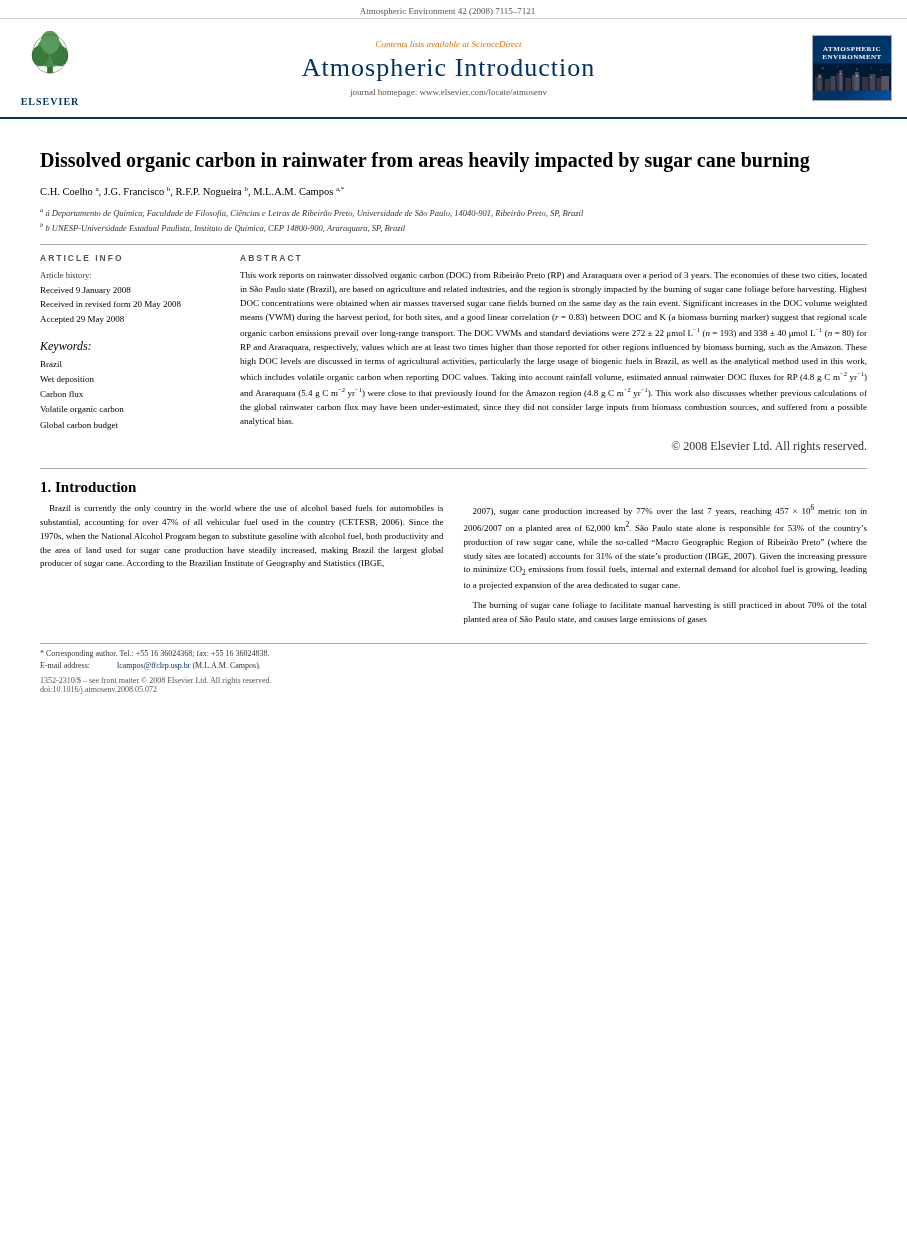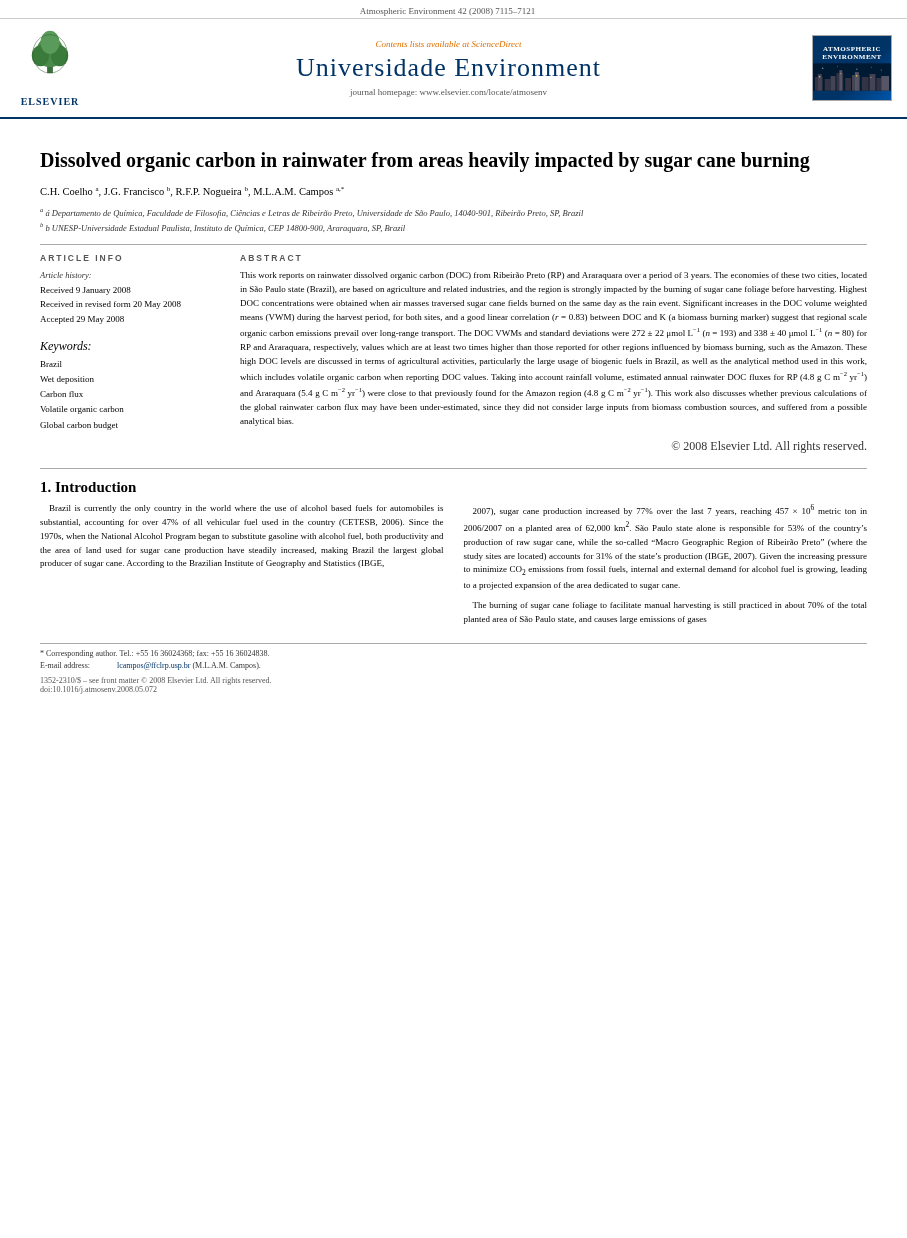--- a/index.html
+++ b/index.html
@@ -167,21 +167,20 @@
       color: #555;
       text-transform: uppercase;
       margin-bottom: 6px;
       font-family: Arial, sans-serif;
     }
     .article-info-block {
       font-size: 9px;
       line-height: 1.6;
     }
     .article-info-block .label {
-      font-style: italic;
       color: #333;
       font-size: 8.5px;
     }
     .keywords-block {
       margin-top: 10px;
       font-size: 9px;
       line-height: 1.7;
     }
     .keywords-block .label {
       font-style: italic;
@@ -262,21 +261,21 @@
 
         <ellipse cx="30" cy="30" rx="18" ry="20" fill="none" stroke="#2a5a2a" stroke-width="0.5"></ellipse>
       </svg>
       <div class="elsevier-logo">ELSEVIER</div>
     </div>
 
     <div class="header-center">
       <div class="science-direct-link">
         <span>Contents lists available at </span><span style="color:#e07000;font-style:italic;">ScienceDirect</span>
       </div>
-      <div class="journal-title">Universidade Environment</div>
+      <div class="journal-title">Atmospheric Introduction</div>
       <div class="journal-homepage">journal homepage: www.elsevier.com/locate/atmosenv</div>
     </div>
 
     <div class="header-logo-right">
       <div class="atm-env-badge">
         <div class="badge-title">ATMOSPHERIC<br>ENVIRONMENT</div>
         <svg class="badge-cityscape" viewBox="0 0 80 28">
           <rect x="0" y="0" width="80" height="28" fill="#001a33"></rect>
 
           <circle cx="10" cy="5" r="0.7" fill="#fff" opacity="0.6"></circle>

